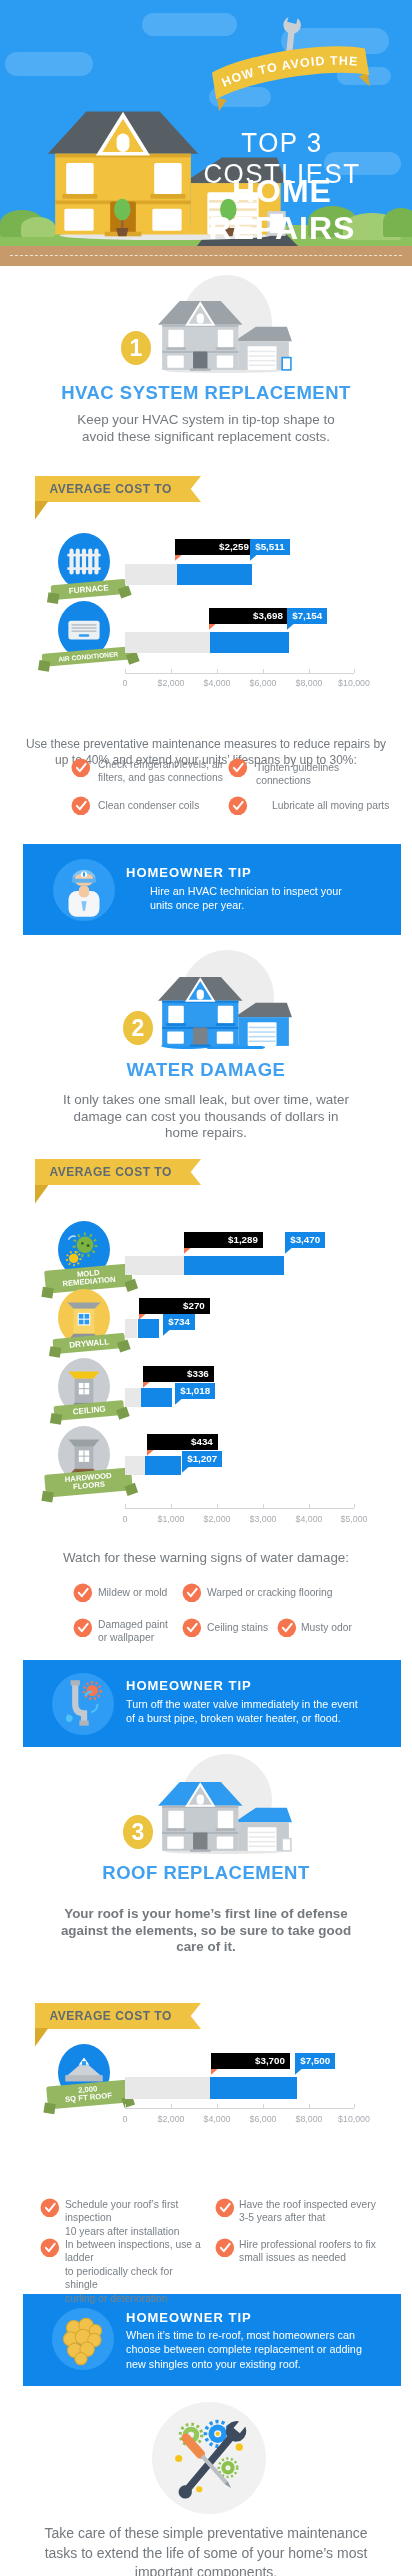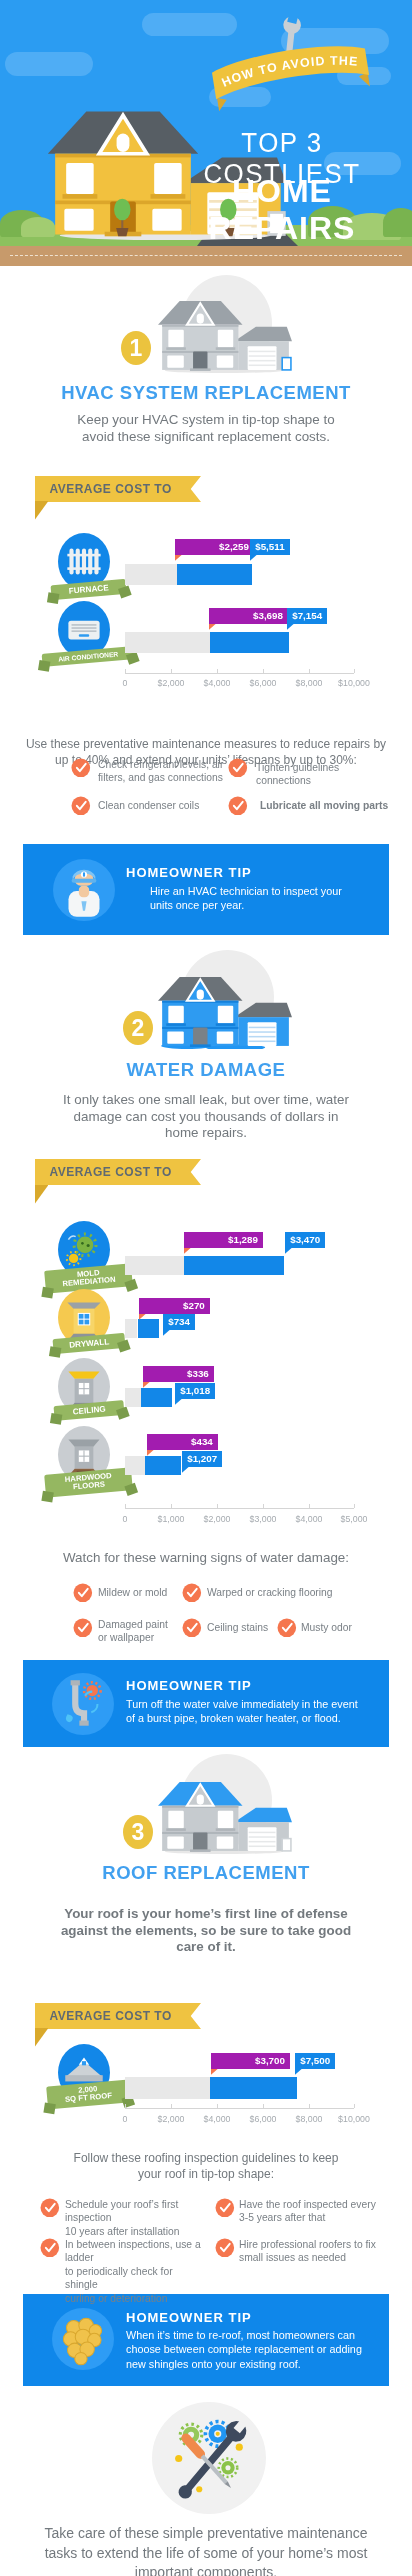--- a/index.html
+++ b/index.html
@@ -32,32 +32,32 @@
          color:#fff;font-weight:700;font-size:23px;text-align:center;line-height:34px;}
   .sec-title{color:#41A0EF;font-size:18.5px;font-weight:700;letter-spacing:0.5px;}
   .sec-intro{color:#73797E;font-size:13.4px;line-height:16.5px;}
   .flag{left:35px;width:166px;height:26px;background:#EFC341;
         clip-path:polygon(0 0,100% 0,calc(100% - 10.3px) 50%,100% 100%,0 100%);
         color:#5F6A72;font-weight:700;font-size:12px;letter-spacing:0.5px;
         line-height:26px;padding-left:14.4px;box-sizing:border-box;}
   .flag-fold{left:35px;width:13.4px;height:18.5px;background:#D9A92B;
              clip-path:polygon(0 0,100% 0,0 100%);}
   .list-intro{color:#73797E;font-size:12px;line-height:15.5px;}
-  .tipbox{left:23px;width:366px;background:#0F87EA;}
+  .tipbox{left:23px;width:366px;background:#0F87EA;padding-left:12px;}
   .tip-icon{width:62px;height:62px;}
   .tip-head{color:#fff;font-size:13px;font-weight:700;letter-spacing:1px;}
   .tip-text{color:#fff;font-size:10.8px;line-height:14.4px;}
 
   
   .bar-track{background:#E8E8E8;}
   .bar-fill{background:#1287E8;}
   .callout{height:15.5px;line-height:15.5px;padding:0 5.2px;color:#fff;font-weight:700;font-size:9.8px;}
   .callout .tail{position:absolute;left:0;bottom:-6.2px;width:7.2px;height:6.2px;
                  clip-path:polygon(0 0,100% 0,0 100%);}
-  .co-low{background:#a21caf;padding-left:44px;} .co-low .tail{background:#F5764E;}
+  .co-low{background:#000000;padding-left:44px;} .co-low .tail{background:#F5764E;}
   .co-high{background:#1287E8;} .co-high .tail{background:#1287E8;}
   .gribbon{background:#95B761;color:#fff;font-weight:700;text-align:center;
            border-radius:2.1px;transform:rotate(-5deg);padding:2.6px 5.2px;line-height:1.15;}
   .gribbon:before,.gribbon:after{content:"";position:absolute;bottom:-4.1px;width:11.3px;height:10.3px;
            background:#7A9C4B;z-index:-1;}
   .gribbon:before{left:-4.1px;transform:rotate(14deg);}
   .gribbon:after{right:-4.1px;transform:rotate(-14deg);}
   .axis-line{height:0.5px;background:#D5D5D5;}
   .axis-tick{width:0.5px;height:4.1px;background:#D5D5D5;}
   .axis-label{color:#A6ABB0;font-size:8.8px;transform:translateX(-50%);}
@@ -297,22 +297,20 @@
   <rect x="243" y="116" width="17" height="24" fill="#fff" stroke="#CDD2D6" stroke-width="3"></rect>
   </svg>
     </div>
   <div class="abs badge" style="left:123px;top:1815px;">3</div>
   <div class="abs ctr sec-title" style="top:1862px;">ROOF REPLACEMENT</div>
   <div class="abs ctr sec-intro pre" style="top:1906px;font-weight:bold;">Your roof is your home’s first line of defense
 against the elements, so be sure to take good
 care of it.</div>
   <div class="abs flag" style="top:2003px;">AVERAGE COST TO REPLACE</div>
   <div class="abs flag-fold" style="top:2028px;"></div>
-  <div class="abs ctr list-intro pre" style="top:2151px;">Follow these roofing inspection guidelines to keep
-your roof in tip-top shape:</div>
 
   <div class="abs tipbox" style="top:2294px;height:92px;">
     <div class="abs tip-icon" style="left:29px;top:14.4px;"><svg viewBox="0 0 120 120">
           <circle cx="60" cy="60" r="60" fill="#2E9CF5"></circle>
           <g fill="#F0C24B" stroke="#D9A72E" stroke-width="2">
     <circle cx="42" cy="38" r="14"></circle>
             <circle cx="66" cy="34" r="14"></circle>
             <circle cx="84" cy="44" r="12"></circle>
     <circle cx="36" cy="60" r="14"></circle>
             <circle cx="60" cy="56" r="15"></circle>
@@ -530,21 +528,21 @@
       <div class="check-item" style="position: absolute; left: 256px; top: 761px; width: 139px;">Tighten guidelines connections</div>
       <div style="position: absolute; left: 71px; top: 796px; width: 19.6px; height: 19.6px;"><svg viewBox="0 0 40 40" width="19.6" height="19.6">
           <circle cx="20" cy="20" r="19" fill="#F5764E"></circle>
           <path d="M12 20 l6 7 l12 -15" stroke="#fff" stroke-width="4" fill="none" stroke-linecap="round" stroke-linejoin="round"></path>
         </svg></div>
       <div class="check-item" style="position: absolute; left: 98px; top: 799px; width: 139px;">Clean condenser coils</div>
       <div style="position: absolute; left: 228px; top: 796px; width: 19.6px; height: 19.6px;"><svg viewBox="0 0 40 40" width="19.6" height="19.6">
           <circle cx="20" cy="20" r="19" fill="#F5764E"></circle>
           <path d="M12 20 l6 7 l12 -15" stroke="#fff" stroke-width="4" fill="none" stroke-linecap="round" stroke-linejoin="round"></path>
         </svg></div>
-      <div class="check-item" style="position: absolute; left: 260px; top: 799px; width: 139px; font-weight: bold;">Lubricate all moving parts</div>
+      <div class="check-item" style="position: absolute; left: 272px; top: 799px; width: 139px;">Lubricate all moving parts</div>
       <div style="position: absolute; left: 73px; top: 1583px; width: 19.6px; height: 19.6px;"><svg viewBox="0 0 40 40" width="19.6" height="19.6">
           <circle cx="20" cy="20" r="19" fill="#F5764E"></circle>
           <path d="M12 20 l6 7 l12 -15" stroke="#fff" stroke-width="4" fill="none" stroke-linecap="round" stroke-linejoin="round"></path>
         </svg></div>
       <div class="check-item" style="position: absolute; left: 98px; top: 1586px; width: 139px;">Mildew or mold</div>
       <div style="position: absolute; left: 182px; top: 1583px; width: 19.6px; height: 19.6px;"><svg viewBox="0 0 40 40" width="19.6" height="19.6">
           <circle cx="20" cy="20" r="19" fill="#F5764E"></circle>
           <path d="M12 20 l6 7 l12 -15" stroke="#fff" stroke-width="4" fill="none" stroke-linecap="round" stroke-linejoin="round"></path>
         </svg></div>
       <div class="check-item" style="position: absolute; left: 207px; top: 1586px; width: 139px;">Warped or cracking flooring</div>

